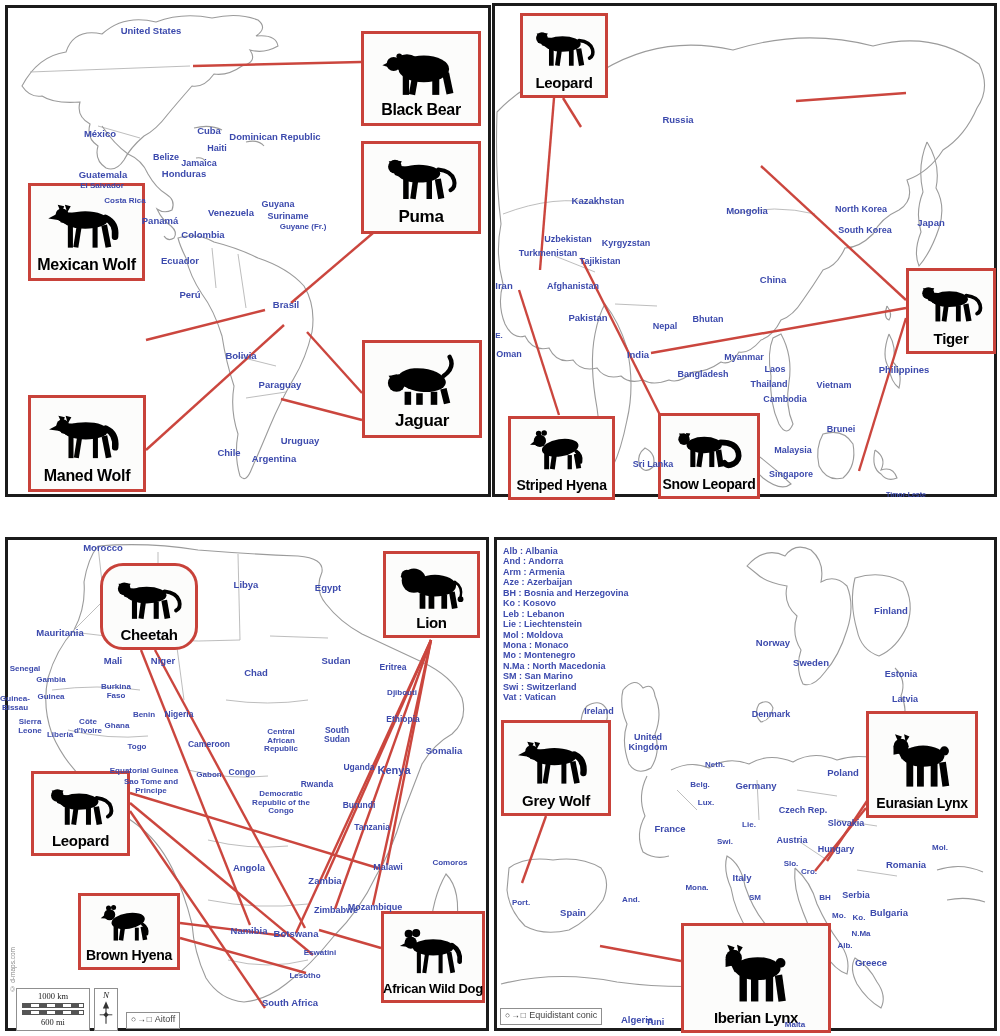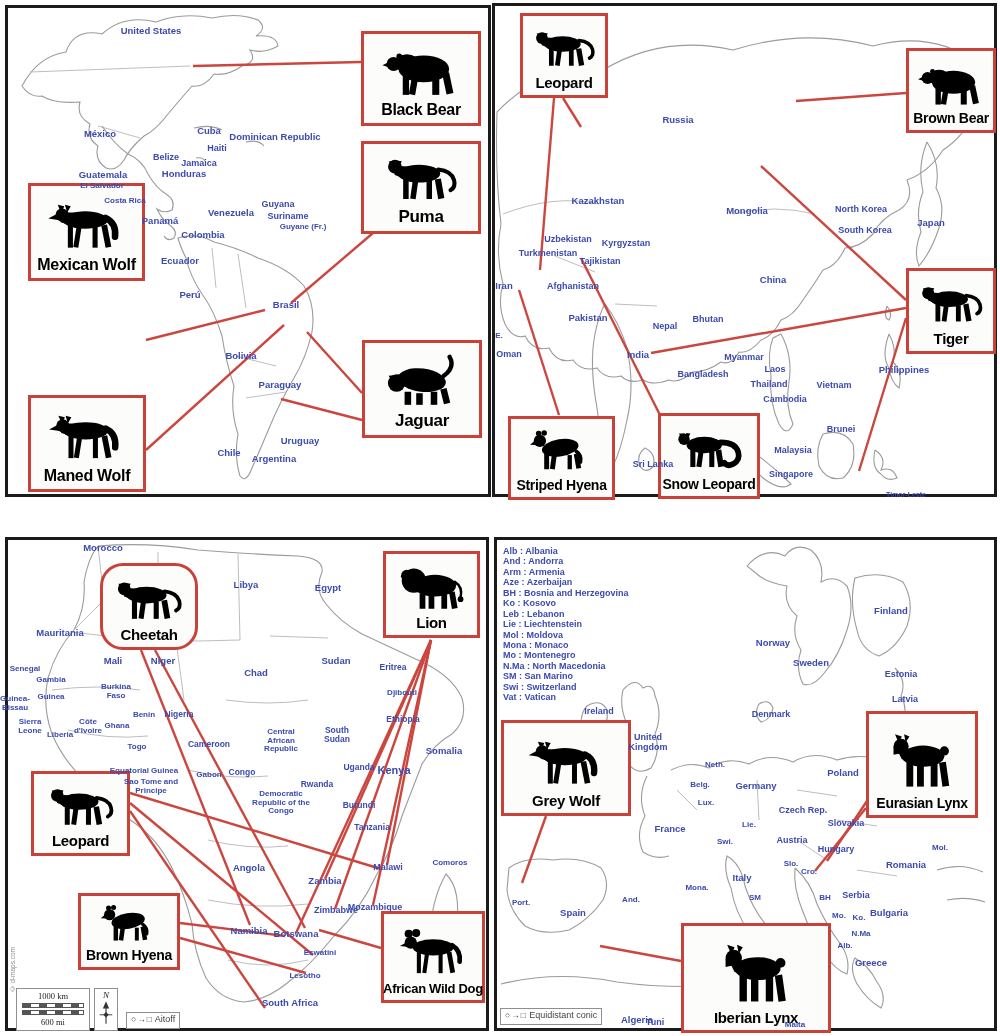--- a/index.html
+++ b/index.html
@@ -255,26 +255,20 @@
       <line x1="411" y1="294" x2="266" y2="160" class="connector"></line>
       <line x1="411" y1="302" x2="156" y2="347" class="connector"></line>
       <line x1="411" y1="312" x2="364" y2="465" class="connector"></line>
     </svg>
 <div class="animal-box" style="left: 25px; top: 7px; width: 88px; height: 85px;">
       <svg viewBox="0 0 120 76">
         <use href="#sym-bigcat"></use>
       </svg>
       <div class="animal-label" style="font-size: 15px;">Leopard</div>
     </div>
-    <div class="animal-box" style="left: 411px; top: 42px; width: 90px; height: 85px;">
-      <svg viewBox="0 0 120 76">
-        <use href="#sym-bear"></use>
-      </svg>
-      <div class="animal-label" style="font-size: 14px;">Brown Bear</div>
-    </div>
     <div class="animal-box" style="left: 411px; top: 262px; width: 90px; height: 86px;">
       <svg viewBox="0 0 120 76">
         <use href="#sym-bigcat"></use>
       </svg>
       <div class="animal-label" style="font-size: 15px;">Tiger</div>
     </div>
     <div class="animal-box" style="left: 13px; top: 410px; width: 107px; height: 84px;">
       <svg viewBox="0 0 120 76">
         <use href="#sym-hyena"></use>
       </svg>
@@ -497,21 +491,21 @@
       <div>Mo : Montenegro</div>
       <div>N.Ma : North Macedonia</div>
       <div>SM : San Marino</div>
       <div>Swi : Switzerland</div>
       <div>Vat : Vatican</div>
     </div>
   <div class="footer-box proj-box" style="left:3px;top:468px;">
     <span class="proj-glyph">○→□</span>
     <span>Equidistant conic</span>
   </div>
-<div class="animal-box" style="left: 4px; top: 180px; width: 130px; height: 96px;">
+<div class="animal-box" style="left: 4px; top: 180px; width: 110px; height: 96px;">
       <svg viewBox="0 0 120 76">
         <use href="#sym-wolf"></use>
       </svg>
       <div class="animal-label" style="font-size: 15px;">Grey Wolf</div>
     </div>
     <div class="animal-box" style="left: 369px; top: 171px; width: 112px; height: 107px;">
       <svg viewBox="0 0 120 76">
         <use href="#sym-lynx"></use>
       </svg>
       <div class="animal-label" style="font-size: 14px;">Eurasian Lynx</div>

